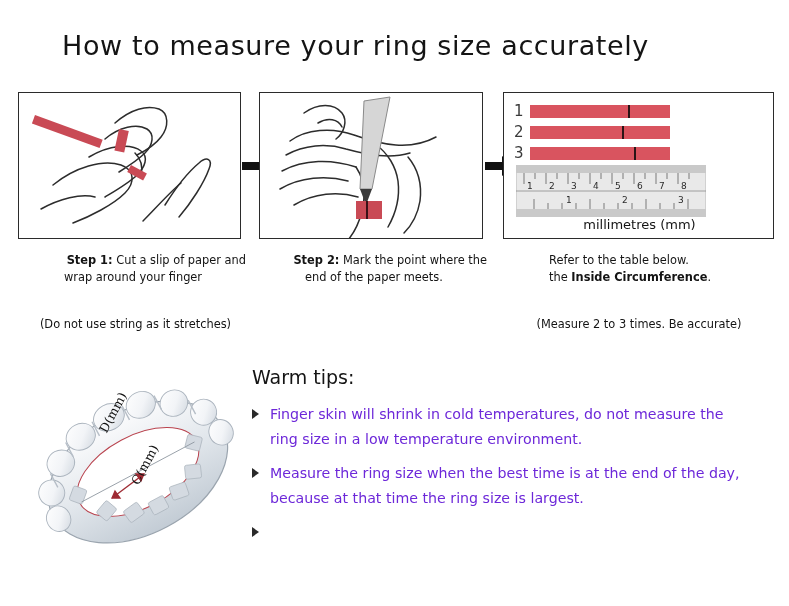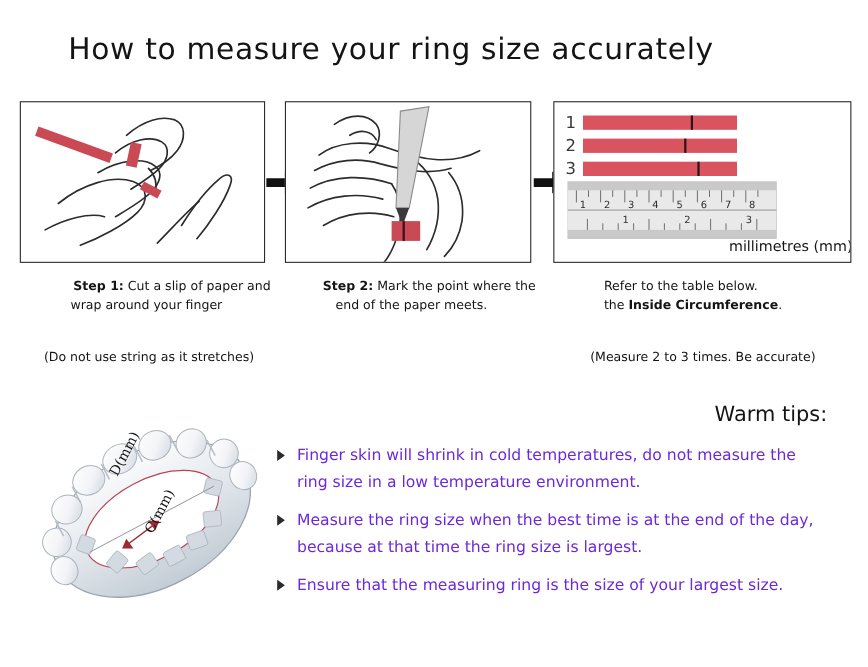--- a/index.html
+++ b/index.html
@@ -135,21 +135,21 @@
     top: 72px;
     width: 190px;
     height: 52px;
   }
 
   #mm-label {
     position: absolute;
     left: 0;
     top: 124px;
     width: 271px;
-    text-align: right;
+    text-align: center;
     font-family: "DejaVu Sans", sans-serif;
     font-size: 13px;
     color: #141414;
   }
 
   
   #ring-illustration {
     position: absolute;
     left: 28px;
     top: 352px;
@@ -181,21 +181,20 @@
     position: absolute;
     left: 252px;
     top: 366px;
     width: 500px;
   }
   #tips-heading {
     font-family: "DejaVu Sans", sans-serif;
     font-size: 19px;
     color: #141414;
     margin-bottom: 14px;
-    text-align: right;
   }
   .tip-item {
     position: relative;
     padding-left: 18px;
     margin-bottom: 9px;
     font-family: "DejaVu Sans", sans-serif;
     font-size: 14.2px;
     line-height: 25px;
     color: #6d28d9;
   }
@@ -454,15 +453,14 @@
     <span>Finger skin will shrink in cold temperatures, do not measure the ring size in a low temperature environment.</span>
   </div>
 
   <div class="tip-item">
     <span class="tip-bullet"></span>
     <span>Measure the ring size when the best time is at the end of the day, because at that time the ring size is largest.</span>
   </div>
 
   <div class="tip-item">
     <span class="tip-bullet"></span>
-    <span>Ensure that the measuring ring is the size of your largest size.</span>
   </div>
 </div>
 
 </body></html>

